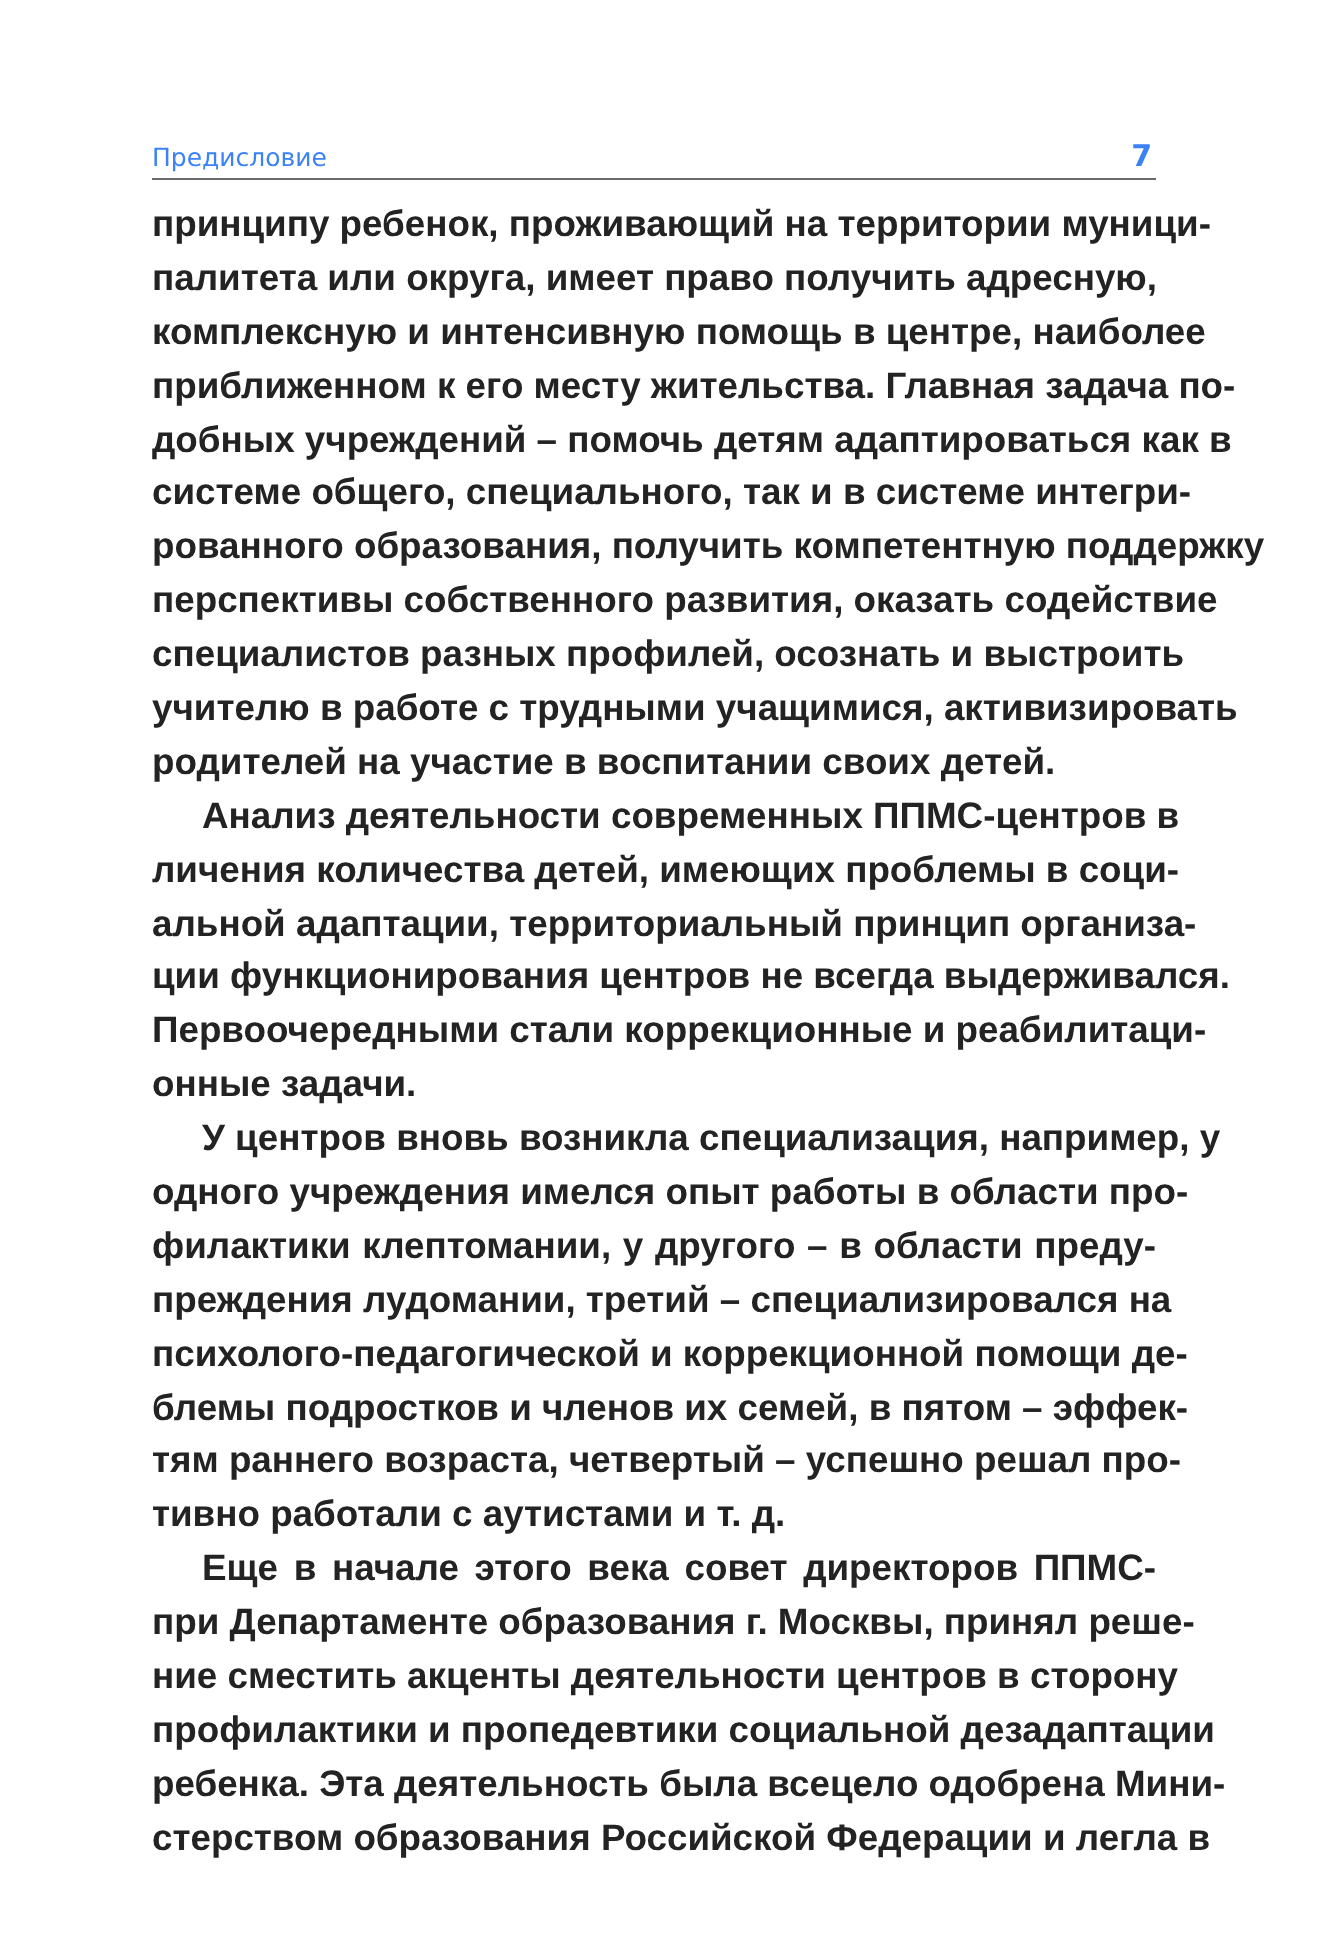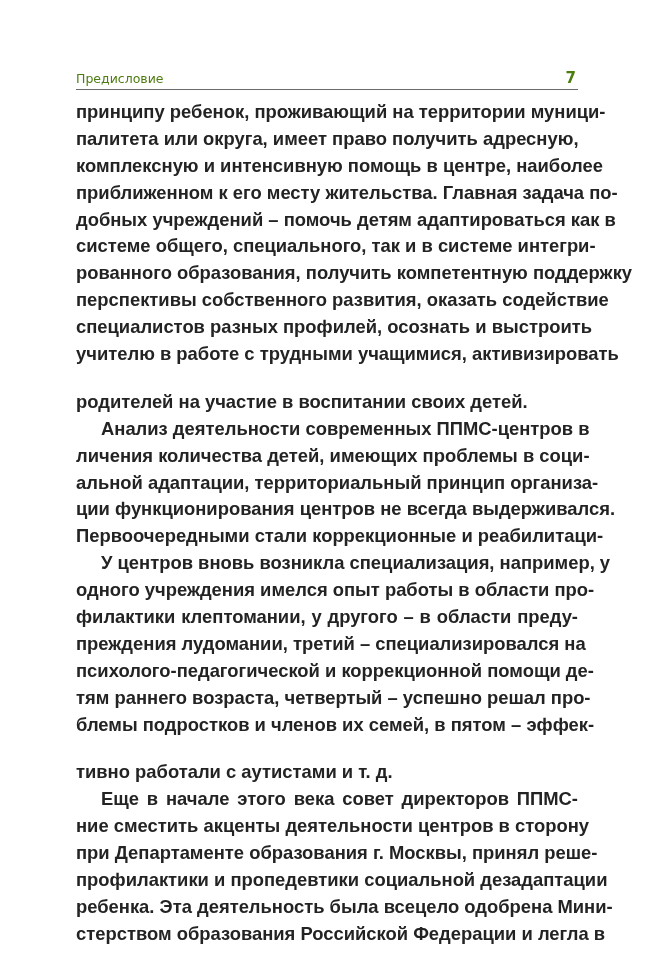--- a/index.html
+++ b/index.html
@@ -20,21 +20,21 @@
       top: 64px;
       width: 502px;
     }
     .running-head {
       display: flex;
       justify-content: space-between;
       align-items: flex-end;
       height: 22px;
       font-family: "DejaVu Sans", sans-serif;
       font-size: 12.5px;
-      color: #4d7c0f;
+      color: #3b82f6;
       padding-bottom: 3px;
       border-bottom: 1.3px solid #6a6a6a;
     }
     .running-head .title {
       letter-spacing: 0px;
     }
     .running-head .page-num {
       font-weight: bold;
       font-size: 15px;
       line-height: 15px;
@@ -50,21 +50,20 @@
     .line {
       display: block;
       white-space: nowrap;
       text-align: justify;
       text-align-last: justify;
       height: 26.9px;
       font-weight: bold;
     }
     .line.last {
       text-align-last: left;
-      margin-top: 21px;
     }
     .line.indent {
       padding-left: 25px;
     }
   </style>
 </head>
 <body>
 
 <div class="page">
   <div class="running-head">
@@ -87,36 +86,37 @@
       <span class="line">учителю в работе с трудными учащимися, активизировать</span>
       <span class="line last">родителей на участие в воспитании своих детей.</span>
     </div>
 
     <div>
       <span class="line indent">Анализ деятельности современных ППМС-центров в</span>
       <span class="line">личения количества детей, имеющих проблемы в соци-</span>
       <span class="line">альной адаптации, территориальный принцип организа-</span>
       <span class="line">ции функционирования центров не всегда выдерживался.</span>
       <span class="line">Первоочередными стали коррекционные и реабилитаци-</span>
+      <span class="line last">онные задачи.</span>
     </div>
 
     <div>
       <span class="line indent">У центров вновь возникла специализация, например, у</span>
       <span class="line">одного учреждения имелся опыт работы в области про-</span>
       <span class="line">филактики клептомании, у другого – в области преду-</span>
       <span class="line">преждения лудомании, третий – специализировался на</span>
       <span class="line">психолого-педагогической и коррекционной помощи де-</span>
+      <span class="line">блемы подростков и членов их семей, в пятом – эффек-</span>
       <span class="line">тям раннего возраста, четвертый – успешно решал про-</span>
-      <span class="line">блемы подростков и членов их семей, в пятом – эффек-</span>
       <span class="line last">тивно работали с аутистами и т. д.</span>
     </div>
 
     <div>
       <span class="line indent">Еще в начале этого века совет директоров ППМС-</span>
+      <span class="line">при Департаменте образования г. Москвы, принял реше-</span>
       <span class="line">ние сместить акценты деятельности центров в сторону</span>
-      <span class="line">при Департаменте образования г. Москвы, принял реше-</span>
       <span class="line">профилактики и пропедевтики социальной дезадаптации</span>
       <span class="line">ребенка. Эта деятельность была всецело одобрена Мини-</span>
       <span class="line">стерством образования Российской Федерации и легла в</span>
 
     </div>
   </div>
 </div>
 
 </body></html>

